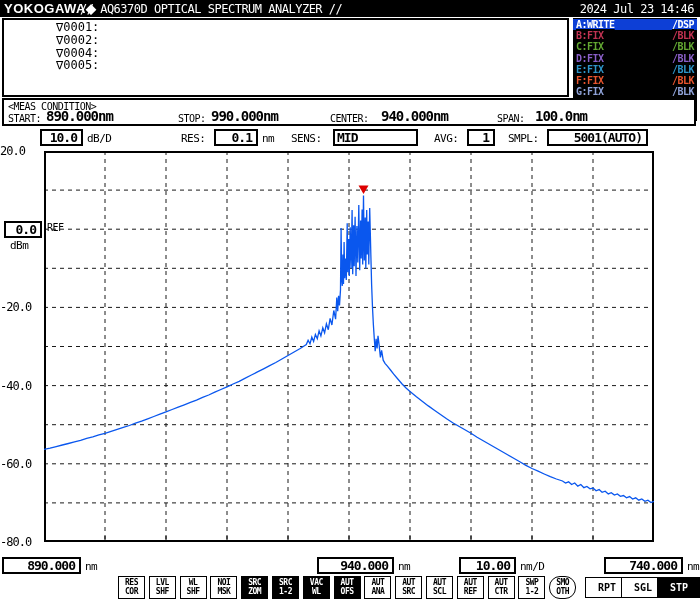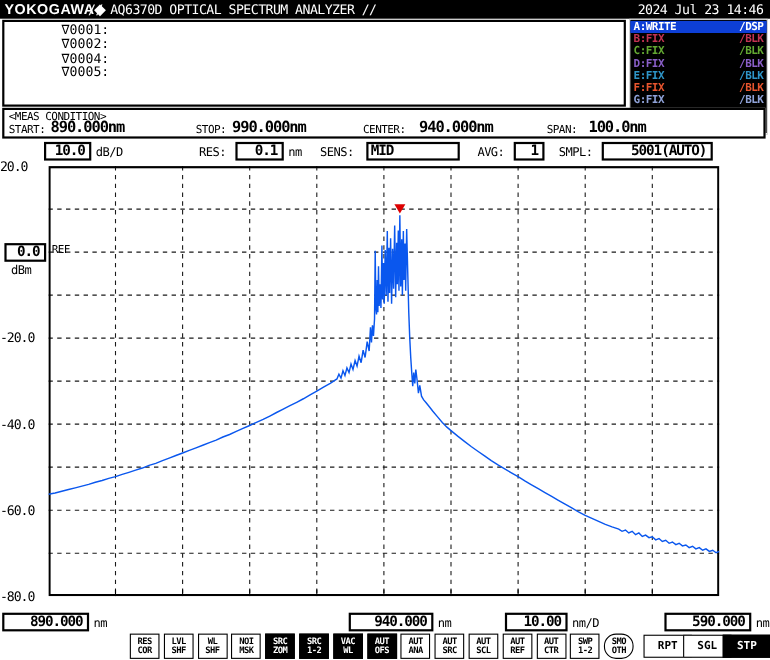--- a/index.html
+++ b/index.html
@@ -19,21 +19,21 @@
   
   .markerbox { left:2px; top:18px; width:567px; height:79px; background:#fff; border:2px solid #000; font-size:12px; line-height:12.8px; padding-top:1px; }
   .mrow1 span { display:inline-block; white-space:pre; }
   .m-tr { width:46px; padding-left:6px; }
   .m-pk { width:50px; }
   .m-wl { width:118px; }
   .m-lvl { width:106px; }
   .mlist div { padding-left:52px; white-space:pre; }
 
   
-  .tracepanel { left:572px; top:17px; width:126px; height:105px; background:#000; border:1px solid #fff; padding-top:1px; }
+  .tracepanel { left:572px; top:17px; width:126px; height:105px; background:#000; border:1px solid #fff; padding-top:1px;text-decoration:underline; }
   .trow { display:flex; justify-content:space-between; padding:0 3px; font-size:10px; font-weight:bold; line-height:11.2px; letter-spacing:-0.5px; }
 
   
   .measbox { left:2px; top:98px; width:694px; height:28px; background:#fff; border:2px solid #000; }
   .measheading { left:4px; top:1px; font-size:10px; letter-spacing:-0.5px; }
   .meas-lbl { font-size:10px; top:13px; letter-spacing:-0.5px; }
   .meas-val { font-size:14px; font-weight:bold; top:8px; letter-spacing:-1px; white-space:pre; }
 
   
   .vbox { border:2px solid #000; background:#fff; height:17px; font-size:13px; font-weight:bold; line-height:12px; text-align:right; padding:1px 4px 0 2px; letter-spacing:-1px; white-space:pre; }
@@ -163,21 +163,21 @@
     <polyline points="0.0,298.3 6.1,297.2 12.2,295.6 18.3,294.0 24.4,292.5 30.5,290.9 36.6,289.3 42.7,287.4 48.8,285.8 54.9,283.9 61.0,282.3 67.1,280.3 73.2,278.4 79.3,276.4 85.4,274.5 91.5,272.1 97.6,270.2 103.7,267.8 109.8,265.5 115.9,263.1 122.0,260.8 128.1,258.5 134.2,256.1 140.3,253.8 146.4,251.4 152.5,249.1 158.6,246.3 164.7,244.0 170.8,241.2 176.9,238.5 183.0,235.8 189.1,233.0 195.2,230.3 201.3,227.2 207.4,224.0 213.5,220.9 219.6,217.8 225.7,214.7 231.8,211.5 237.9,208.0 244.0,204.5 250.1,201.0 256.2,197.5 259.3,195.5 262.3,193.5 264.1,189.2 266.0,192.8 267.8,186.1 269.6,190.4 271.4,183.4 273.3,187.7 275.1,179.9 276.9,184.9 278.8,176.7 280.6,181.8 282.4,172.8 284.3,178.7 286.1,167.3 287.9,174.0 289.8,159.5 291.6,168.1 292.8,146.6 293.7,160.3 294.6,144.7 295.5,154.4 296.5,138.8 297.1,77.0 297.7,129.0 298.3,134.9 298.9,103.6 299.5,132.9 300.1,91.1 300.7,127.1 301.6,107.5 302.3,129.0 303.2,72.3 303.8,121.2 304.7,88.0 305.3,125.1 306.2,76.2 307.1,117.3 308.1,59.0 308.7,123.2 309.6,74.3 310.2,115.3 311.1,65.7 312.0,125.1 312.9,75.1 313.8,111.4 314.8,54.0 315.7,119.3 316.6,69.6 317.2,107.5 318.1,58.6 318.7,113.4 319.5,44.6 320.3,109.5 321.2,66.5 321.8,117.3 322.7,59.0 323.3,103.6 324.2,70.4 324.8,113.4 325.7,57.1 326.7,97.8 327.6,132.9 328.5,156.4 329.4,174.0 330.3,187.7 331.2,200.2 332.1,187.7 333.1,197.5 334.0,184.9 335.2,194.7 336.4,206.4 337.6,199.4 339.2,209.2 341.0,212.3 343.4,215.1 346.5,219.0 349.5,222.9 353.8,228.0 358.1,233.0 362.3,237.3 366.0,240.5 372.1,245.5 378.2,250.2 384.3,254.9 390.4,259.2 396.5,263.5 402.6,267.8 408.7,271.7 414.8,275.3 420.9,278.8 427.0,282.3 433.1,286.2 439.2,289.7 445.3,293.3 451.4,296.8 457.5,300.3 463.6,303.8 469.7,307.3 475.8,310.8 481.9,314.4 488.0,317.5 494.1,320.2 500.2,323.0 506.3,325.7 512.4,328.0 518.5,330.0 521.5,332.0 524.6,330.8 527.6,333.5 530.7,332.0 533.8,335.1 536.8,333.5 539.9,336.7 542.9,335.5 546.0,337.8 549.0,337.0 552.1,339.8 555.1,338.6 558.1,341.3 561.2,340.2 564.3,342.9 567.3,341.7 570.4,344.1 573.4,342.9 576.4,345.3 579.5,344.5 582.5,346.8 585.6,345.6 588.6,348.0 591.7,346.8 594.8,349.2 597.8,348.0 600.9,350.3 603.9,349.2 607.0,351.5 610.0,350.3" fill="none" stroke="#0a57ee" stroke-width="1.3"></polyline>
     <polygon points="314.518,34.574 324.518,34.574 319.518,43.074" fill="#dd0000"></polygon>
   </svg>
 
 <div class="abs vbox" style="left:2px; top:557px; width:79px">890.000</div>
 <span class="abs lbl" style="left:85px; top:560px">nm</span>
 <div class="abs vbox" style="left:317px; top:557px; width:77px">940.000</div>
 <span class="abs lbl" style="left:398px; top:560px">nm</span>
 <div class="abs vbox" style="left:459px; top:557px; width:57px">10.00</div>
 <span class="abs lbl" style="left:520px; top:560px">nm/D</span>
-<div class="abs vbox" style="left:604px; top:557px; width:79px">590.000</div>
+<div class="abs vbox" style="left:604px; top:557px; width:79px">740.000</div>
 <span class="abs lbl" style="left:687px; top:560px">nm</span>
 
 <div class="abs" id="toolbar" style="left:0; top:575px; width:700px; height:25px">
     <div class="key" style="left: 118px; top: 1px;">
       <div>RES</div>
       <div>COR</div>
     </div>
     <div class="key" style="left: 148.8px; top: 1px;">
       <div>LVL</div>
       <div>SHF</div>

